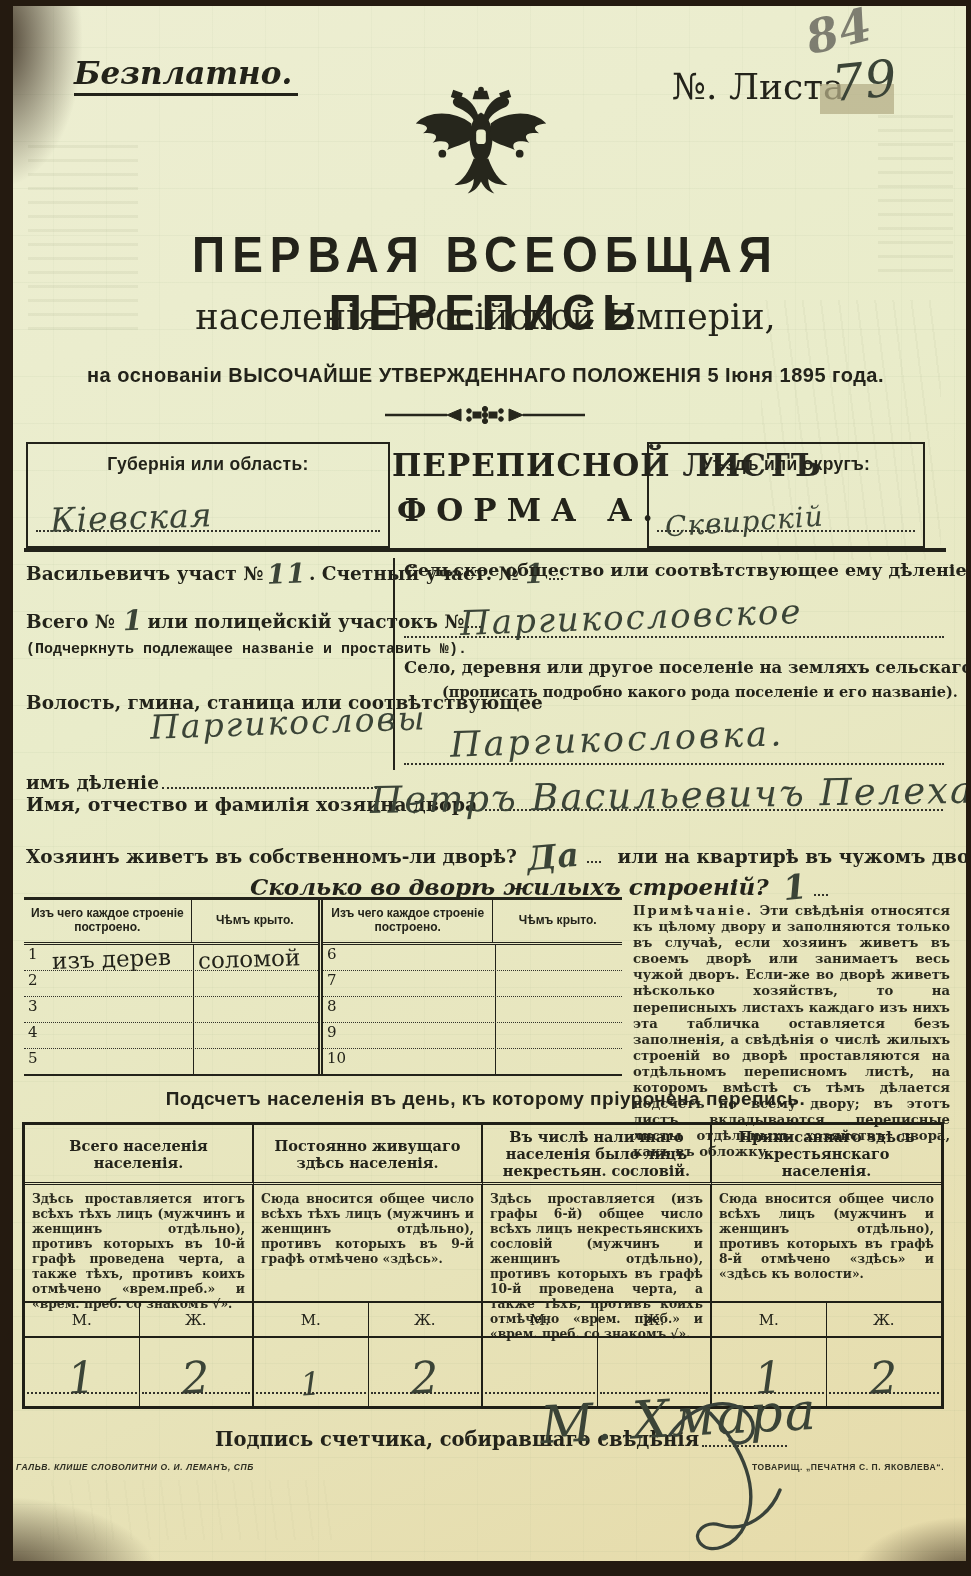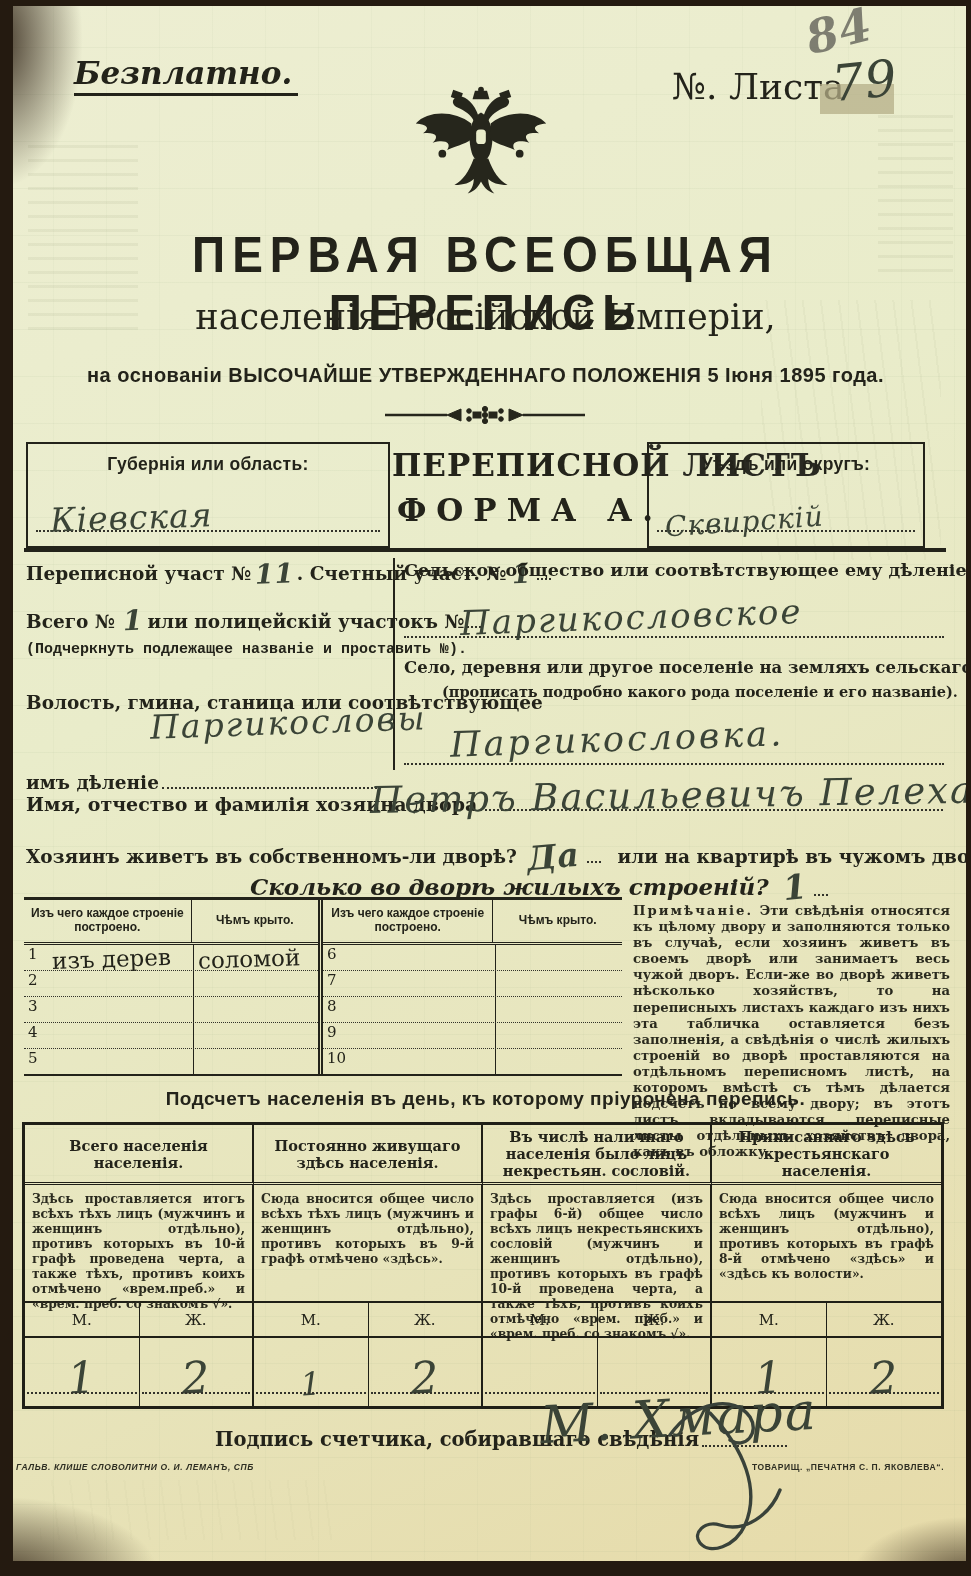--- a/index.html
+++ b/index.html
@@ -178,21 +178,21 @@
   <div class="hbox" style="left:647px;top:442px;width:274px;height:102px;">
     <div class="blabel">Уѣздъ или округъ:</div>
     <div class="bline"></div>
     <div class="hw" style="position:absolute;left:16px;bottom:10px;font-size:28px;transform:rotate(-4deg);">Сквирскій</div>
   </div>
 
   <div class="rule" style="left:24px;top:548px;width:922px;height:3.5px;"></div>
   <div class="rule" style="left:393px;top:558px;width:2px;height:212px;"></div>
 
   <div class="flexrow abs serif b" style="left:26px;top:560px;width:358px;font-size:18.5px;">
-    <span class="nw">Переписной участ №</span>
+    <span class="nw">Васильевичъ участ №</span>
     <span class="hw rot" style="font-size:27px;margin:0 2px -3px 4px;">11</span>
     <span class="nw">. Счетный участ. №</span>
     <span class="hw rot" style="font-size:27px;margin:0 2px -3px 6px;">1</span>
     <span class="dots"></span>
   </div>
 
   <div class="flexrow abs serif b" style="left:26px;top:607px;width:358px;font-size:18.5px;">
     <span class="nw">Всего №</span>
     <span class="hw rot" style="font-size:28px;margin:0 4px -3px 8px;">1</span>
     <span class="nw">или полицейскій участокъ №</span>

